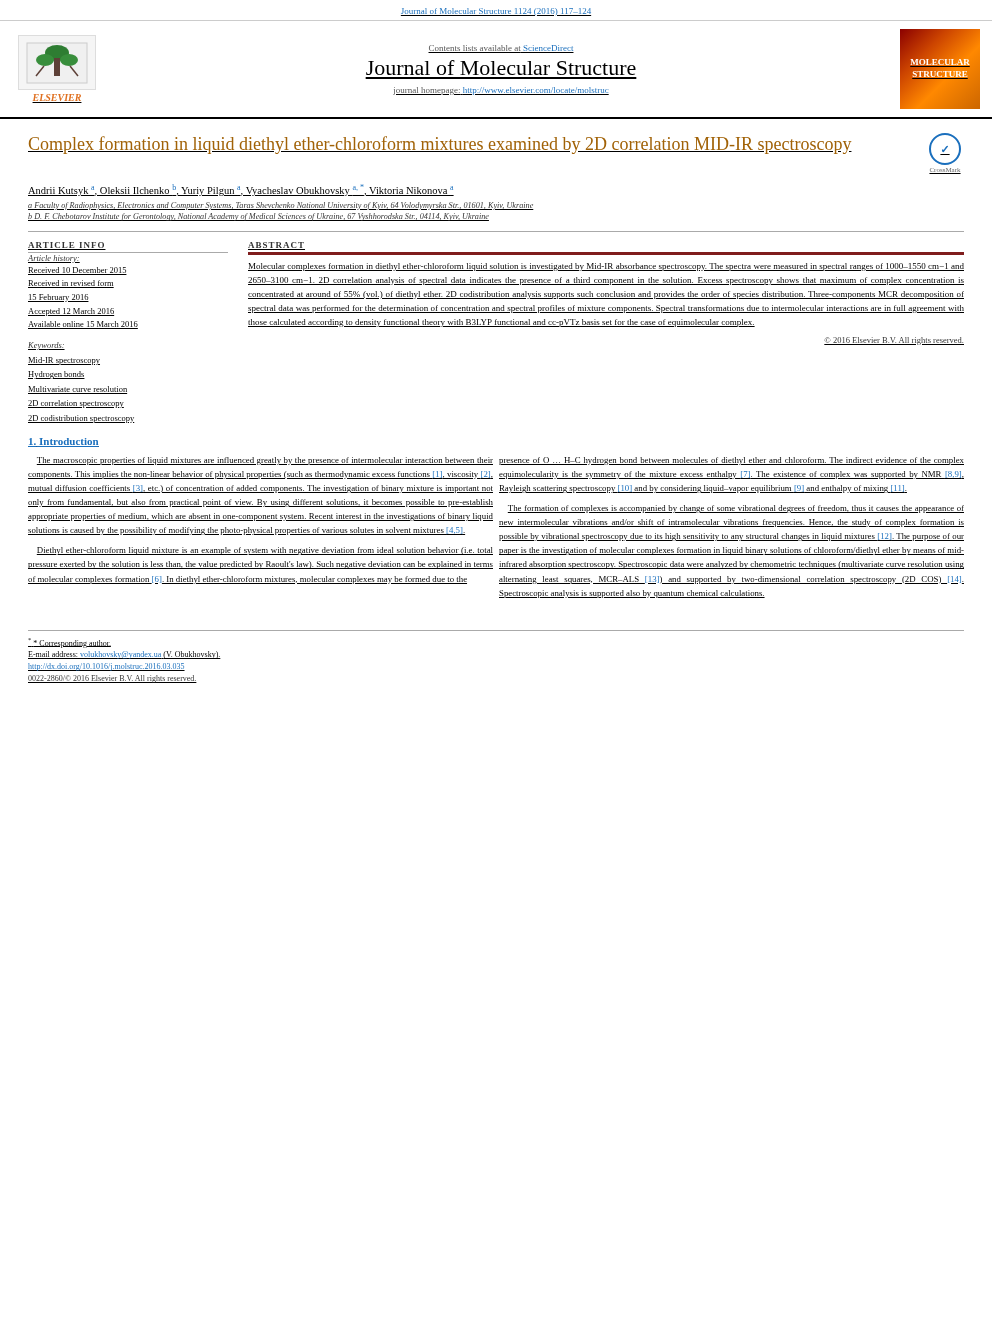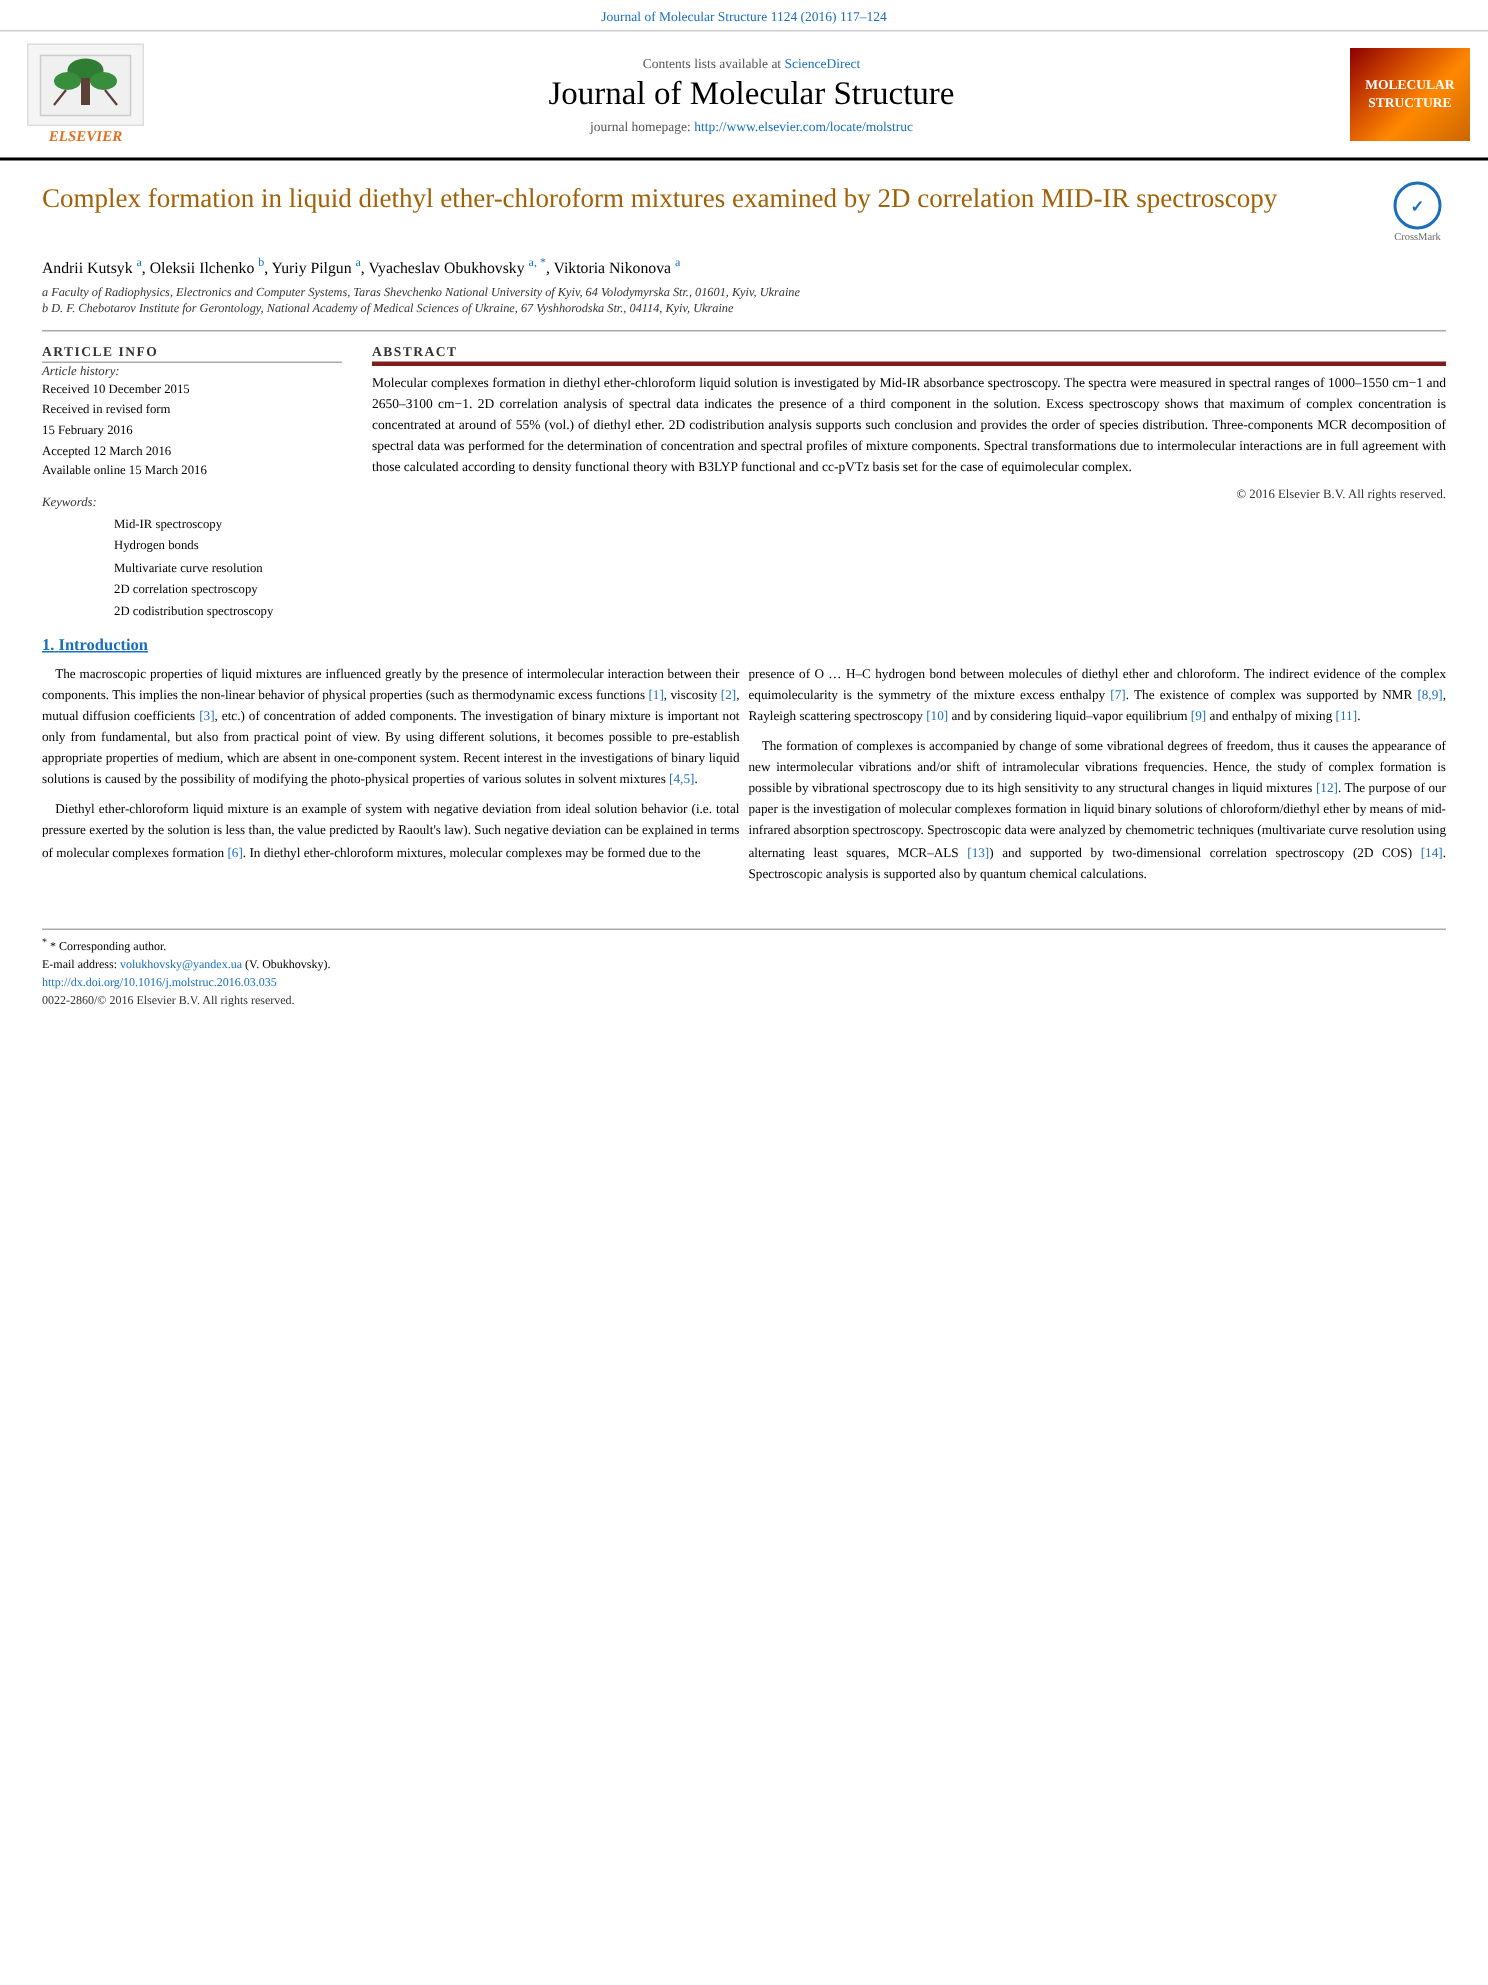--- a/index.html
+++ b/index.html
@@ -9,20 +9,21 @@
       font-size: 10px;
       color: #000;
       width: 992px;
       min-height: 1323px;
     }
     .page {
       width: 992px;
       min-height: 1323px;
       background: #fff;
       padding: 0;
+      text-decoration: underline;
     }
     
     .journal-top-bar {
       text-align: center;
       padding: 6px 0 4px;
       font-size: 9px;
       color: #1a6fbd;
       border-bottom: 1px solid #ccc;
     }
     
@@ -81,21 +82,21 @@
       font-size: 9px;
       color: #555;
     }
     .journal-title-block .homepage-line a {
       color: #1a6fbd;
       text-decoration: none;
     }
     .mol-structure-img {
       min-width: 80px;
       width: 80px;
-      height: 62px;
+      height: 80px;
       background: linear-gradient(135deg, #8B0000 0%, #cc4400 30%, #ff8800 60%, #cc6600 100%);
       display: flex;
       align-items: center;
       justify-content: center;
       font-size: 7px;
       color: #fff;
       font-weight: bold;
       text-align: center;
       line-height: 1.3;
     }
@@ -199,21 +200,20 @@
     .article-info-col .keywords-section .kw-header {
       font-size: 8.5px;
       font-style: italic;
       color: #333;
       margin-bottom: 3px;
     }
     .article-info-col .keywords-list {
       font-size: 8.5px;
       line-height: 1.7;
       color: #000;
-      margin-left: 48px;
     }
     .abstract-col {
       flex: 1;
     }
     .abstract-col .section-header {
       font-size: 9px;
       font-weight: bold;
       letter-spacing: 1px;
       text-transform: uppercase;
       color: #333;

